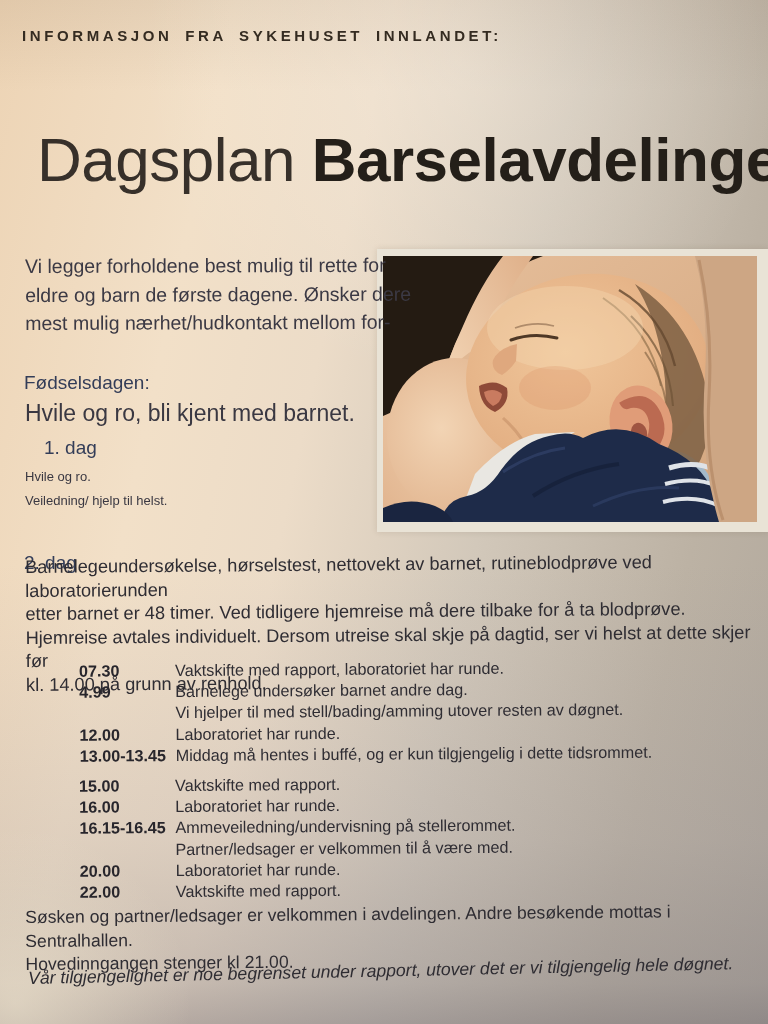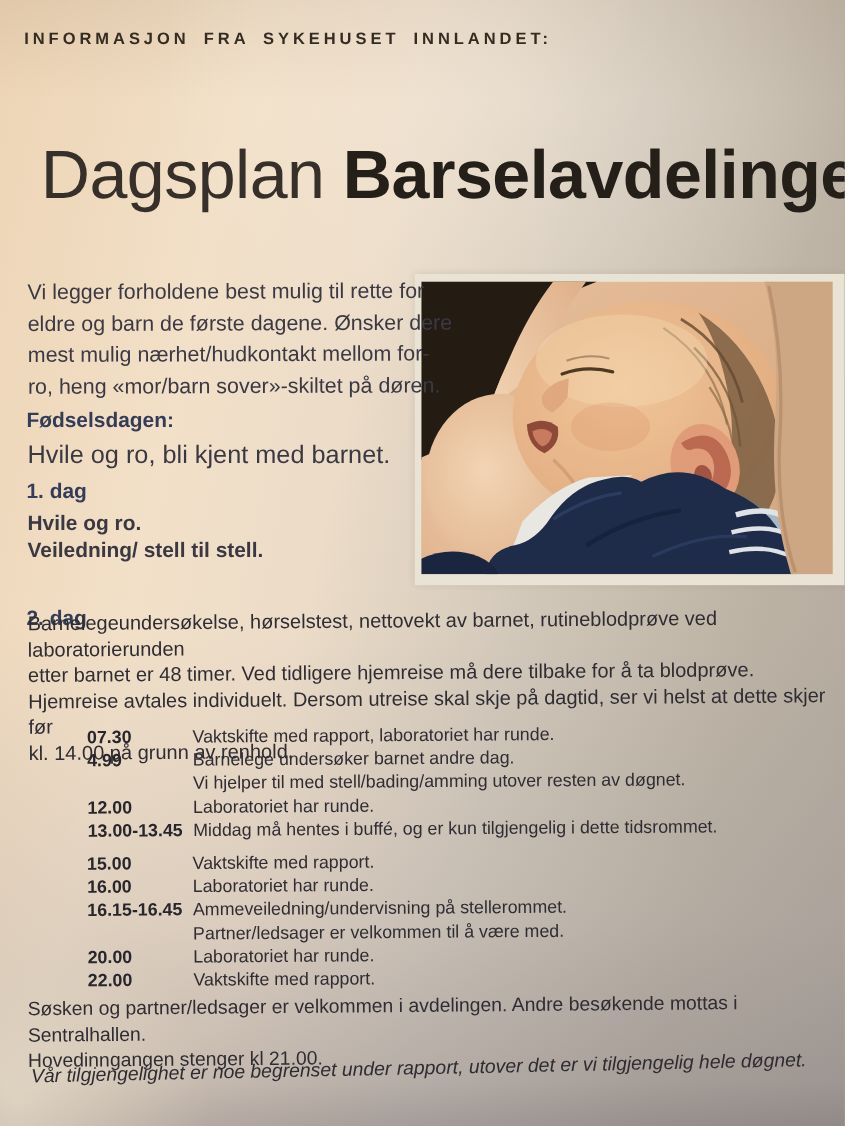--- a/index.html
+++ b/index.html
@@ -30,31 +30,31 @@
     color:#37302a;font-weight:normal;
   }
   .title .t-bold{font-weight:bold;color:#241f19;}
   .intro{
     position:absolute;left:25px;top:252px;
     font-size:19.5px;line-height:28.6px;color:#3b3944;
     transform:rotate(-0.2deg);transform-origin:left top;
   }
   .sec-h{
     position:absolute;left:24px;
-    font-size:19px;font-weight:bold;color:#333d58;
+    font-size:19px;font-weight:normal;color:#333d58;
   }
   .h-birth{top:372px;}
-  .h-day1{top:437px;}
+  .h-day1{top:437px;margin-left:20px;}
   .h-day2{top:552px;}
   .body-line{
     position:absolute;left:25px;
     font-size:23px;color:#3a3842;
   }
   .l-birth{top:400px;}
-  .day1-lines{position:absolute;left:25px;top:465px;font-size:19px;line-height:23.5px;color:#3a3842;font-weight:bold;}
+  .day1-lines{position:absolute;left:25px;top:465px;font-size:13px;line-height:23.5px;color:#3a3842;}
   .day2-para{
     position:absolute;left:25px;top:556px;width:730px;
     font-size:18.2px;line-height:23.6px;color:#2f2d33;
     transform:rotate(-0.45deg);transform-origin:left top;
   }
   .sched{
     position:absolute;left:35px;width:720px;
     font-size:16.2px;line-height:21.2px;color:#2f2d33;
     transform:rotate(-0.4deg);transform-origin:left top;
   }
@@ -161,30 +161,29 @@
 
       <path d="M312,0 L374,0 L374,266 L336,266 Q316,200 322,120 Q326,54 312,0 Z" fill="#cda684"></path>
       <path d="M316,4 Q330,70 326,140 Q322,210 340,264" stroke="#a97c58" stroke-width="3" fill="none" opacity="0.5"></path>
     </svg>
   </div>
 
   <div class="intro">
     <div>Vi legger forholdene best mulig til rette for</div>
     <div>eldre og barn de første dagene. Ønsker dere</div>
     <div>mest mulig nærhet/hudkontakt mellom for-</div>
-    <div>ro, heng «mor/barn sover»-skiltet på døren.</div>
   </div>
 
   <div class="sec-h h-birth">Fødselsdagen:</div>
   <div class="body-line l-birth">Hvile og ro, bli kjent med barnet.</div>
 
   <div class="sec-h h-day1">1. dag</div>
   <div class="day1-lines">
     <div>Hvile og ro.</div>
-    <div>Veiledning/ stell til stell.</div>
+    <div>Veiledning/ hjelp til helst.</div>
   </div>
 
   <div class="sec-h h-day2">2. dag</div>
   <div class="day2-para">
     <div>Barnelegeundersøkelse, hørselstest, nettovekt av barnet, rutineblodprøve ved laboratorierunden</div>
     <div>etter barnet er 48 timer. Ved tidligere hjemreise må dere tilbake for å ta blodprøve.</div>
     <div>Hjemreise avtales individuelt. Dersom utreise skal skje på dagtid, ser vi helst at dette skjer før</div>
     <div>kl. 14.00 på grunn av renhold.</div>
   </div>
 

